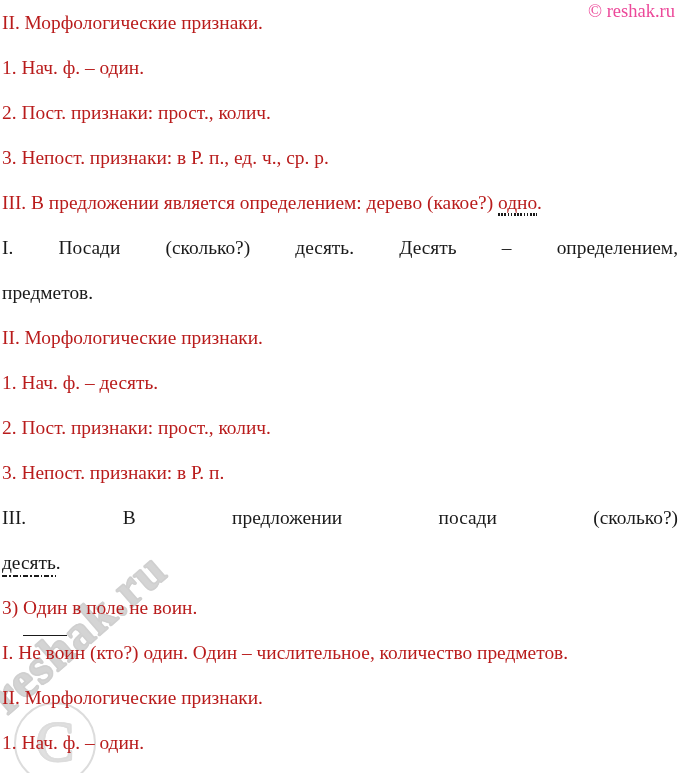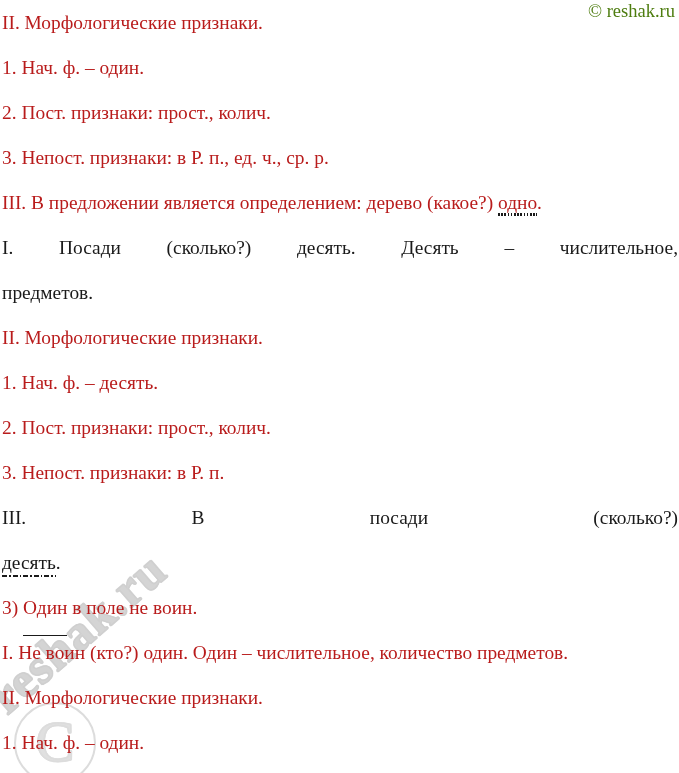--- a/index.html
+++ b/index.html
@@ -82,21 +82,21 @@
 
   
   #credit {
     position: absolute;
     right: 4px;
     top: 1px;
     font-size: 18.5px;
     line-height: 1.15;
     white-space: nowrap;
     z-index: 3;
-    color: #4d7c0f;
+    color: #ec4899;
   }
 
   
   #body-text {
     position: absolute;
     left: 2px;
     top: 0;
     width: 677px;
     z-index: 2;
   }
@@ -191,34 +191,35 @@
     <div class="line"><span>III. В предложении является определением: дерево (какое?) </span><span class="u-wavy">одно</span><span>.</span></div>
 
     <div class="para">
       <span class="jline stretch">
           <span>I.</span>
           <span>Посади</span>
           <span>(сколько?)</span>
           <span>десять.</span>
           <span>Десять</span>
           <span>–</span>
-          <span>числительное,</span>
+          <span>определением,</span>
         </span>
       <span class="jline">предметов.</span>
     </div>
 
     <div class="line">II. Морфологические признаки.</div>
     <div class="line">1. Нач. ф. – десять.</div>
     <div class="line">2. Пост. признаки: прост., колич.</div>
     <div class="line">3. Непост. признаки: в Р. п.</div>
 
     <div class="para">
       <span class="jline stretch">
           <span>III.</span>
           <span>В</span>
+          <span>предложении</span>
           <span>посади</span>
           <span>(сколько?)</span>
         </span>
       <span class="jline"><span class="u-dashdot">десять</span><span>.</span></span>
     </div>
 
     <div class="line"><span>3) </span><span class="u-solid">Один</span><span> в поле не воин.</span></div>
 
     <div class="line">I. Не воин (кто?) один. Один – числительное, количество предметов.</div>
     <div class="line">II. Морфологические признаки.</div>

